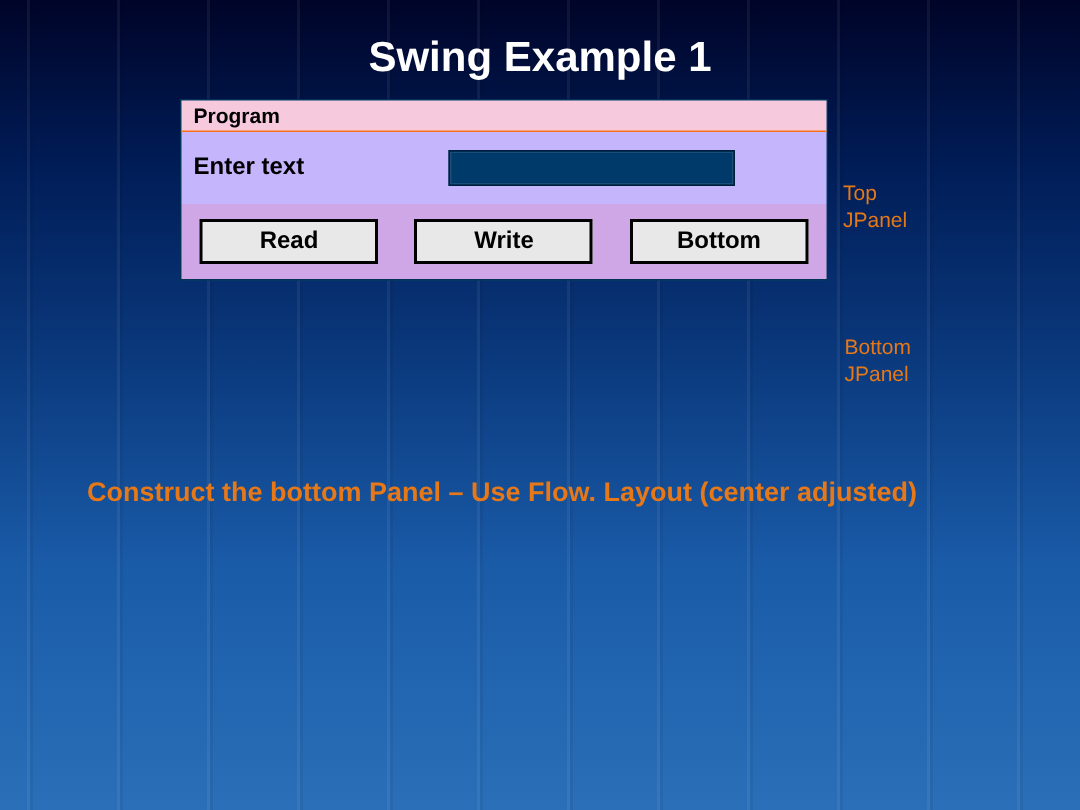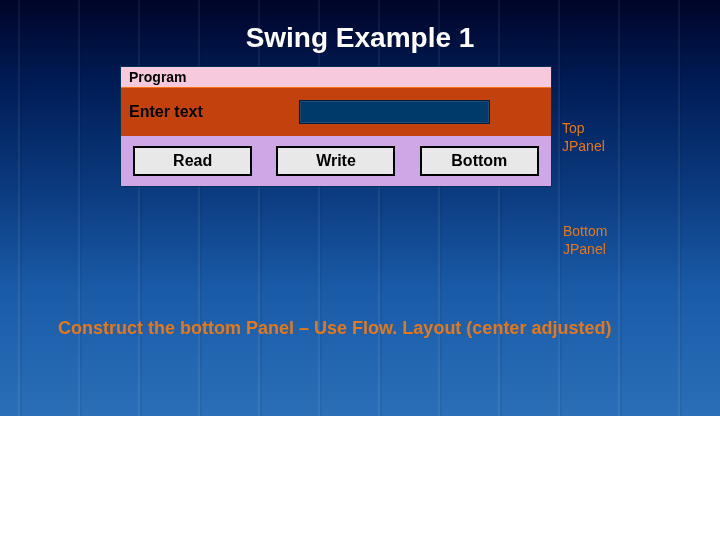--- a/index.html
+++ b/index.html
@@ -5,21 +5,21 @@
   html, body {
     margin: 0;
     padding: 0;
     width: 720px;
     height: 540px;
     overflow: hidden;
     font-family: Verdana, Geneva, sans-serif;
   }
   .slide {
     width: 720px;
-    height: 416px;
+    height: 540px;
     background: linear-gradient(to bottom, #000428 0%, #001c56 20%, #0b3a7e 45%, #1a5ba8 70%, #2a6fb8 100%);
     position: relative;
     box-sizing: border-box;
   }
   .ridges {
     position: absolute;
     inset: 0;
     background: repeating-linear-gradient(
       to right,
       rgba(255,255,255,0.00) 0px,
@@ -53,21 +53,21 @@
   }
   .titlebar {
     background: #f7c9dd;
     color: #000;
     font-size: 14px;
     font-weight: bold;
     padding: 2px 8px;
     border-bottom: 1px solid #f97316;
   }
   .top-panel {
-    background: #c2410c;
+    background: #c4b5fd;
     padding: 6px 8px;
   }
   .row {
     display: flex;
     align-items: center;
     margin: 4px 0;
     height: 28px;
   }
   .lbl {
     flex: 0 0 170px;

